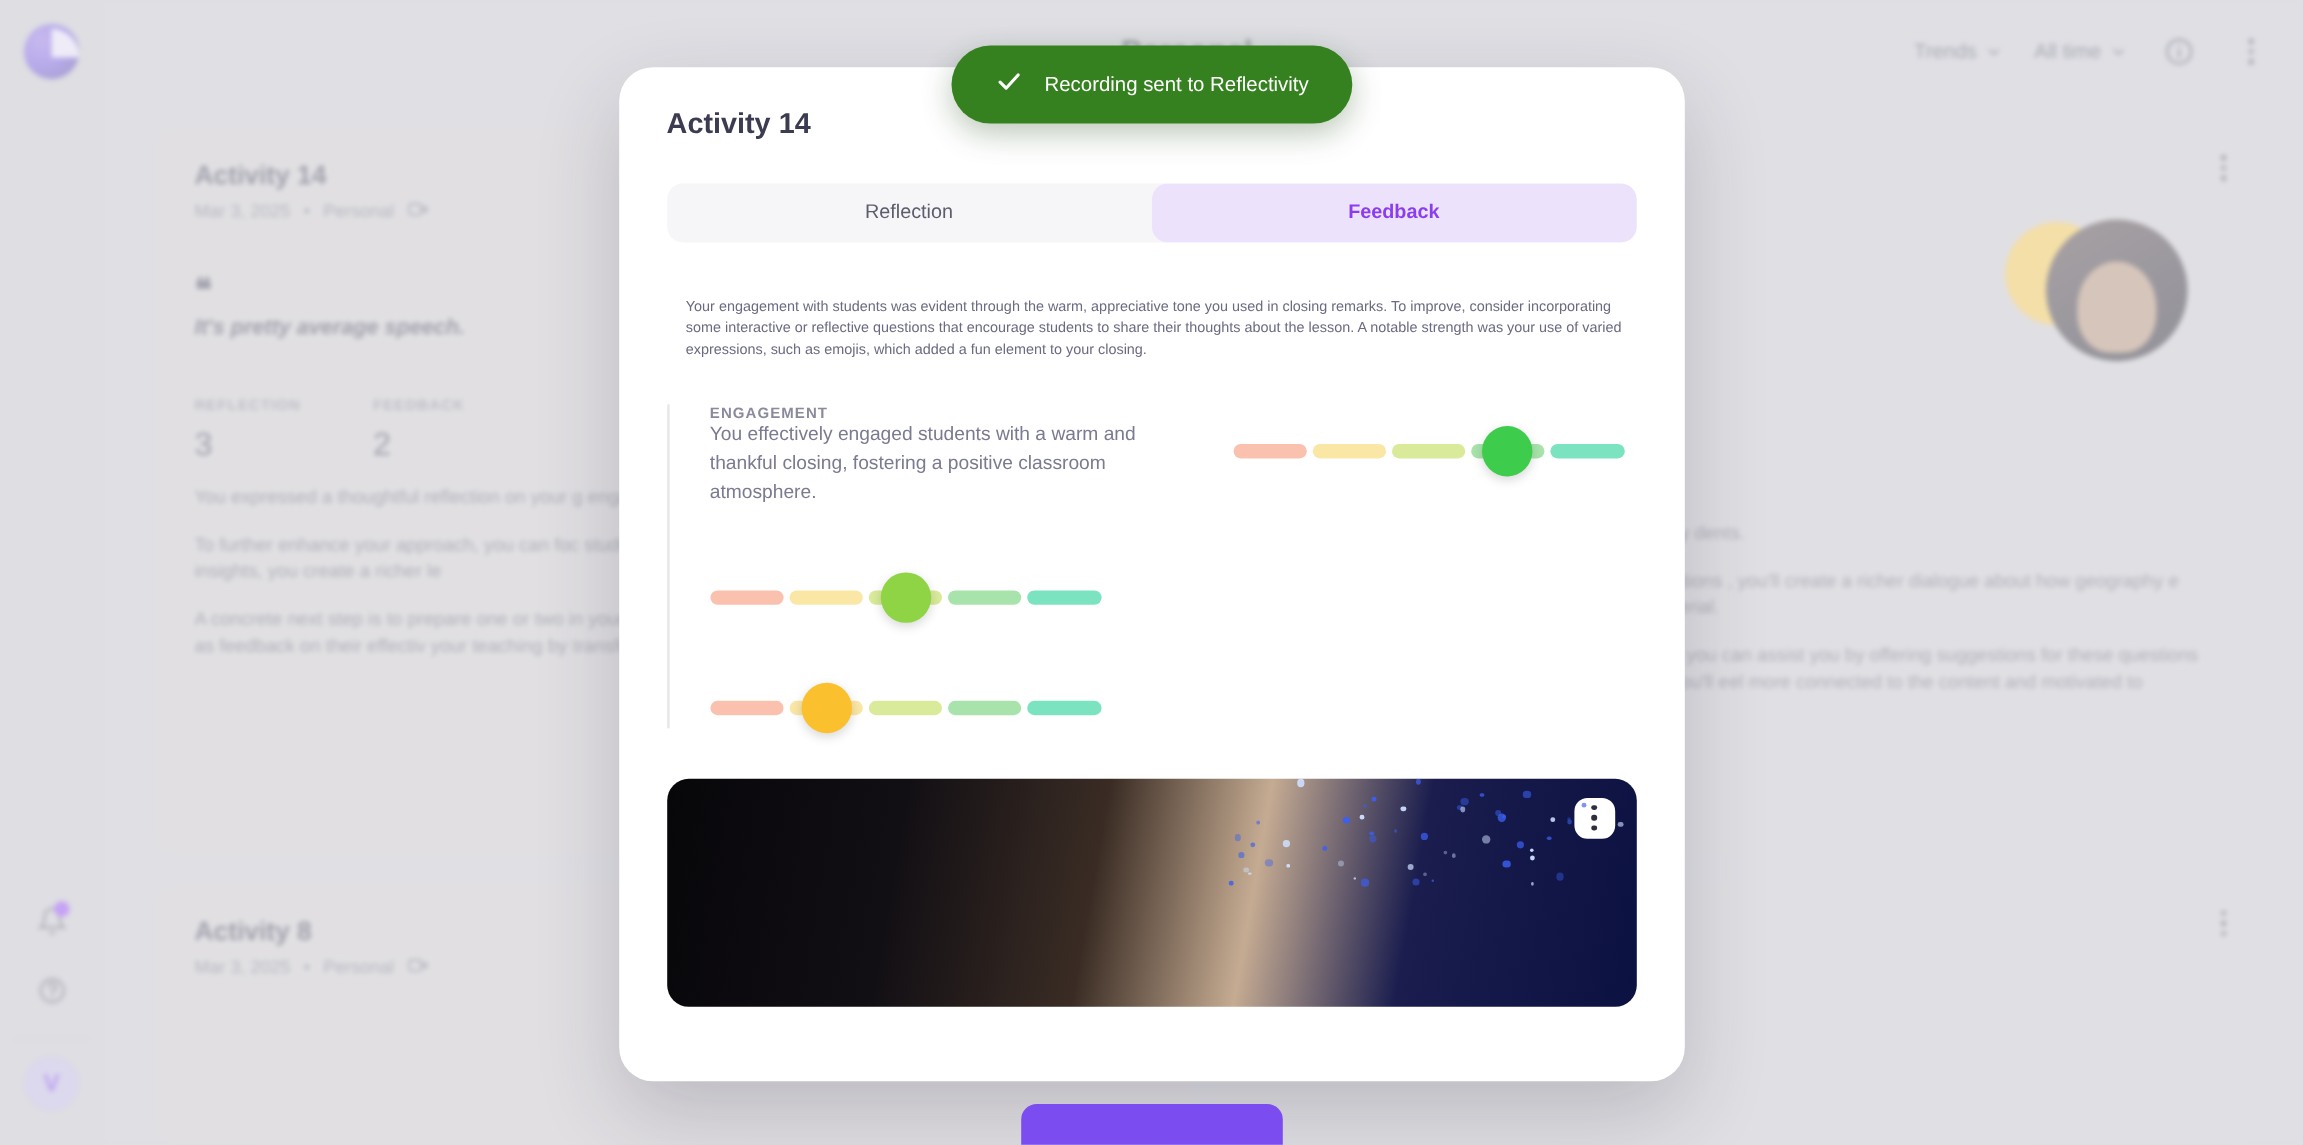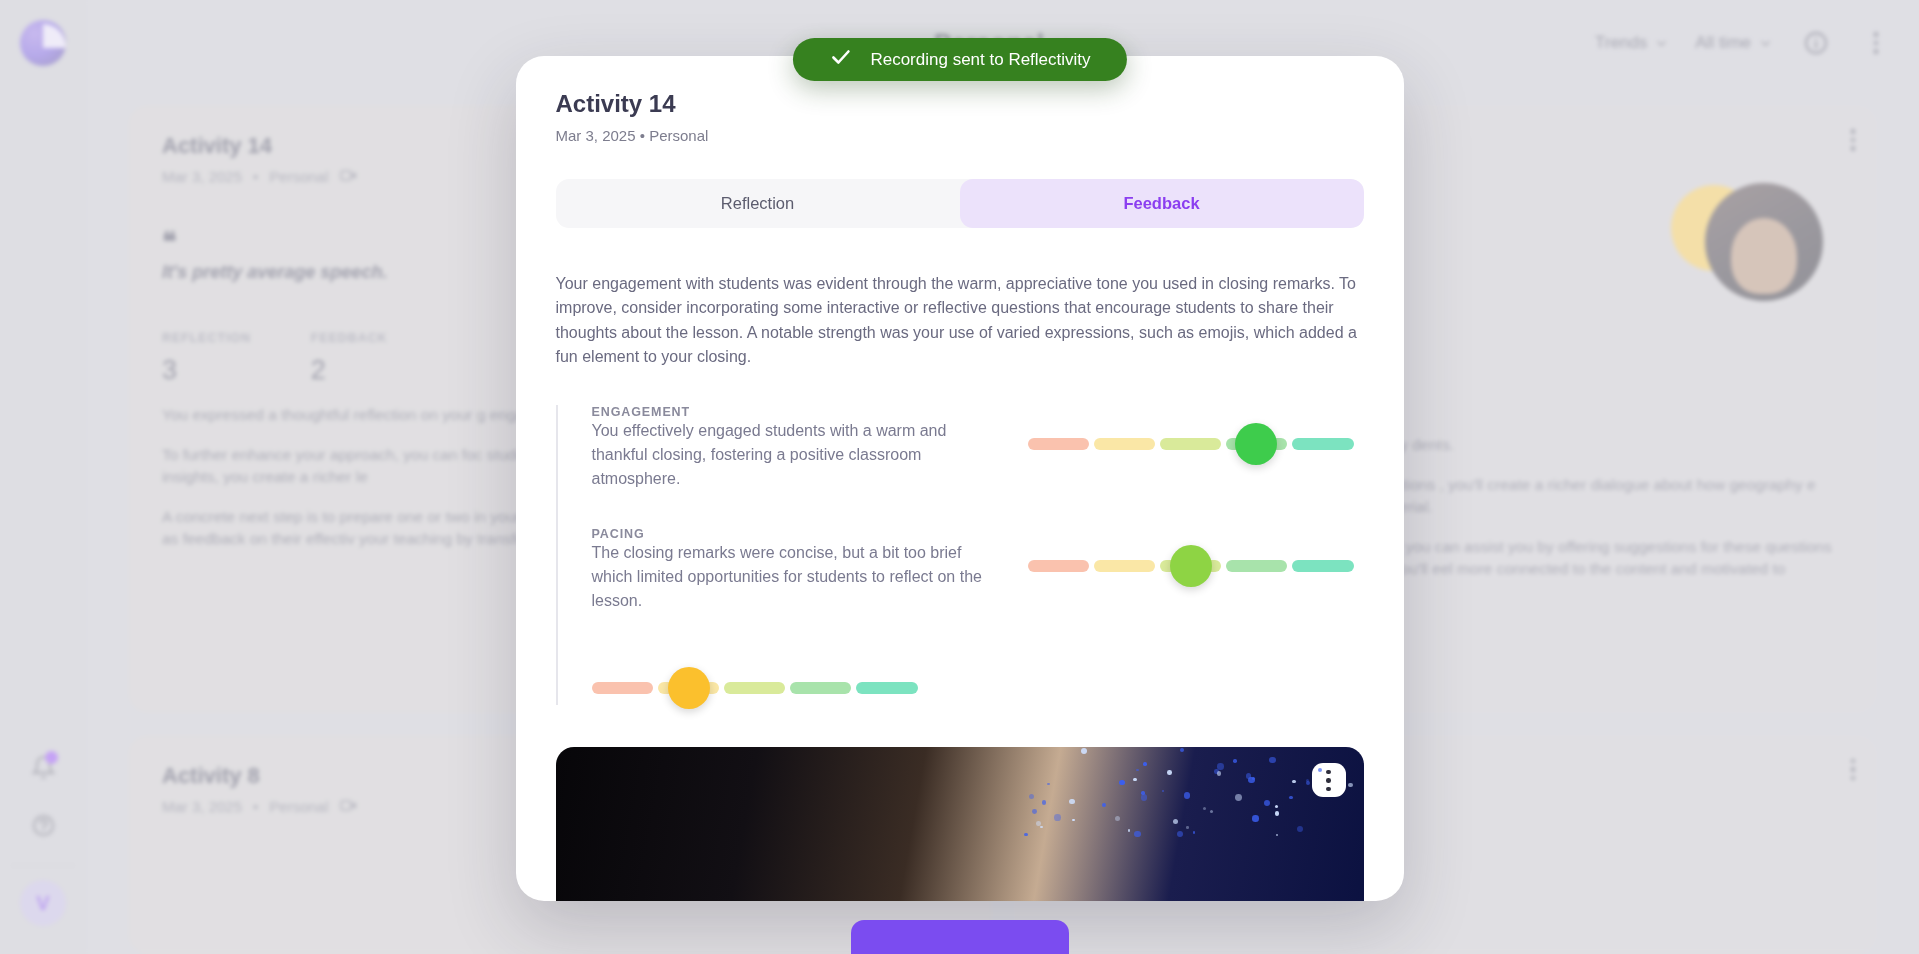--- a/index.html
+++ b/index.html
@@ -142,21 +142,21 @@
     display: flex; margin-top: 35px;
     background: #f6f6f8; border-radius: 13px; overflow: hidden;
   }
   .tab {
     flex: 1; text-align: center; padding: 15px 0;
     font-size: 16.5px; color: #5c5c6e; cursor: pointer; border-radius: 13px;
   }
   .tab.active { background: #ece2fb; color: #8b3ef0; font-weight: 600; }
 
   #summary {
-    margin-top: 44px; font-size: 16px; line-height: 1.52; color: #6a6a80;
+    margin-top: 44px; font-size: 12px; line-height: 1.52; color: #6a6a80; margin-left: 16px;
   }
 
   #criteria { margin-top: 36px; border-left: 2.5px solid #e6e6ec; padding-left: 34px; }
   .criterion { display: flex; align-items: flex-start; gap: 24px; margin-bottom: 36px; }
   .criterion:last-child { margin-bottom: 0; }
   .crit-text { width: 412px; }
   .crit-label { font-size: 12.5px; letter-spacing: .9px; font-weight: 700; color: #8a8a9c; }
   .crit-desc { font-size: 16px; line-height: 1.5; color: #7a7a90; }
 
   .scale { position: relative; width: 326px; height: 34px; margin-top: 22px; flex-shrink: 0; }
@@ -183,21 +183,21 @@
     position: absolute; left: 50%; transform: translateX(-50%);
     bottom: 0; width: 218px; height: 34px;
     background: #7b4cf0; border-radius: 13px 13px 0 0; z-index: 7;
   }
 
   
   #toast {
     position: absolute; left: 50%; transform: translateX(-50%);
     top: 38px; z-index: 20;
     background: #36811f; color: #fff; border-radius: 34px;
-    padding: 7px 36px; display: flex; align-items: center; gap: 18px;
+    padding: 18px 36px; display: flex; align-items: center; gap: 18px;
     font-size: 17px; box-shadow: 0 8px 26px rgba(30,70,20,.30);
     white-space: nowrap;
   }
 </style>
 </head>
 <body>
 
 <div id="app">
 
   <div id="grid">
@@ -368,21 +368,20 @@
           <i></i>
         </div>
     </div>
   </div>
 
   <div id="scrim"></div>
 
   <div id="modal">
     <div id="modal-inner">
       <div id="modal-title">Activity 14</div>
-      <div id="modal-meta">Mar 3, 2025 • Personal</div>
 
       <div id="tabs">
         <div class="tab">Reflection</div>
         <div class="tab active">Feedback</div>
       </div>
 
       <div id="summary">Your engagement with students was evident through the warm, appreciative tone you used in closing remarks. To improve, consider incorporating some interactive or reflective questions that encourage students to share their thoughts about the lesson. A notable strength was your use of varied expressions, such as emojis, which added a fun element to your closing.</div>
 
       <div id="criteria">
 
@@ -397,24 +396,20 @@
                 <div class="seg" style="background: rgb(250, 231, 166);"></div>
                 <div class="seg" style="background: rgb(217, 234, 154);"></div>
                 <div class="seg" style="background: rgb(168, 227, 171);"></div>
                 <div class="seg" style="background: rgb(124, 227, 192);"></div>
               </div>
           <div class="knob" style="background: rgb(62, 204, 76); left: 70%;"></div>
             </div>
         </div>
 
         <div class="criterion">
-          <div class="crit-text">
-            <div class="crit-label">PACING</div>
-            <div class="crit-desc">The closing remarks were concise, but a bit too brief which limited opportunities for students to reflect on the lesson.</div>
-          </div>
           <div class="scale">
             <div class="scale-track">
                 <div class="seg" style="background: rgb(250, 194, 174);"></div>
                 <div class="seg" style="background: rgb(250, 231, 166);"></div>
                 <div class="seg" style="background: rgb(217, 234, 154);"></div>
                 <div class="seg" style="background: rgb(168, 227, 171);"></div>
                 <div class="seg" style="background: rgb(124, 227, 192);"></div>
               </div>
           <div class="knob" style="background: rgb(142, 212, 68); left: 50%;"></div>
             </div>

